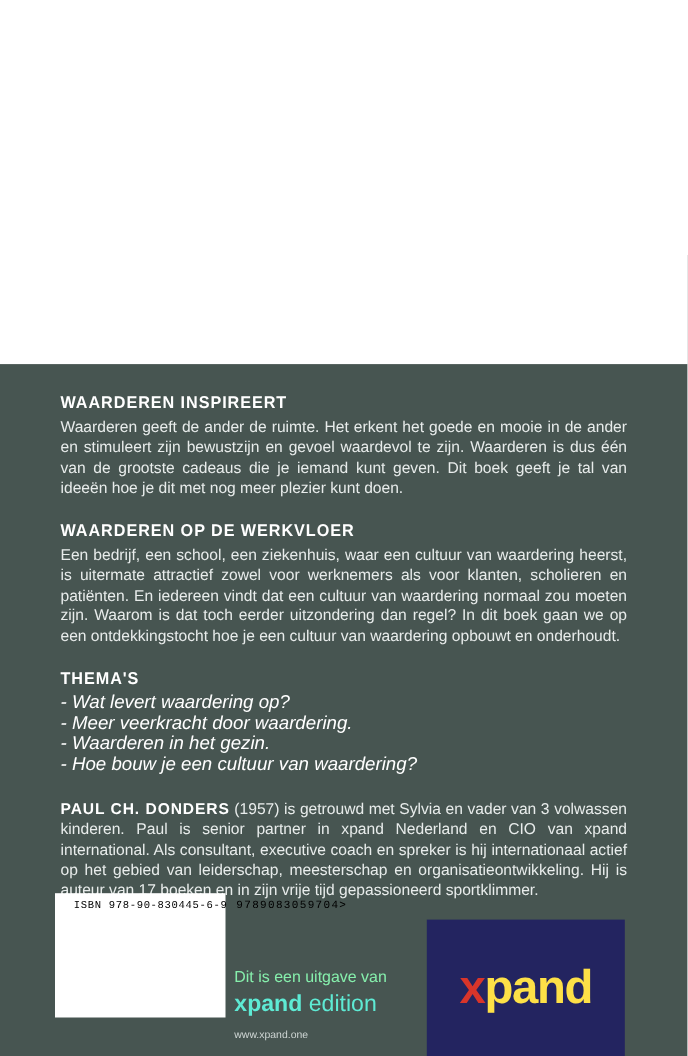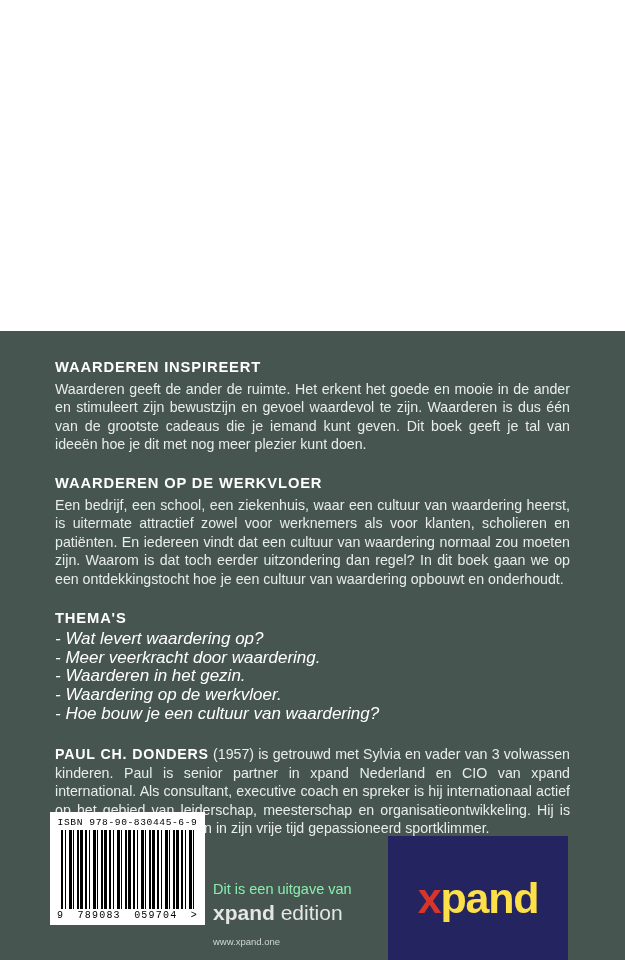--- a/index.html
+++ b/index.html
@@ -104,23 +104,23 @@
   }
 
   .barcode-box {
     position: absolute;
     left: 50px;
     top: 0px;
     width: 155px;
     height: 113px;
     background: #ffffff;
     box-sizing: border-box;
-    padding: 5px 7px 3px 7px;
+    padding: 5px 7px 3px 17px;
     display: flex;
-    flex-direction: column;
+    flex-direction: row;
   }
   .barcode-isbn {
     font-family: "Liberation Mono", monospace;
     font-size: 9.6px;
     letter-spacing: 0.6px;
     color: #000000;
     text-align: center;
     line-height: 11px;
     white-space: nowrap;
   }
@@ -159,21 +159,21 @@
     width: 170px;
   }
   .publisher .pub-line1 {
     font-size: 14.5px;
     color: #86efac;
     line-height: 19px;
     margin-top: 44px;
   }
   .publisher .pub-line2 {
     font-size: 21px;
-    color: #e5e5e5;
+    color: #5eead4;
     line-height: 26px;
     margin-top: 1px;
   }
   .publisher .pub-line2 .bold { font-weight: bold; }
   .publisher .pub-url {
     font-size: 9.5px;
     color: #cfd6d4;
     line-height: 13px;
     margin-top: 9px;
   }
@@ -220,21 +220,20 @@
         <h2 class="heading">WAARDEREN OP DE WERKVLOER</h2>
         <p class="para">Een bedrijf, een school, een ziekenhuis, waar een cultuur van waardering heerst, is uitermate attractief zowel voor werknemers als voor klanten, scholieren en patiënten. En iedereen vindt dat een cultuur van waardering normaal zou moeten zijn. Waarom is dat toch eerder uitzondering dan regel? In dit boek gaan we op een ontdekkingstocht hoe je een cultuur van waardering opbouwt en onderhoudt.</p>
       </div>
 
       <div class="section">
         <h2 class="heading">THEMA'S</h2>
         <ul class="themas-list">
           <li>- Wat levert waardering op?</li>
           <li>- Meer veerkracht door waardering.</li>
           <li>- Waarderen in het gezin.</li>
-          <li>- Waardering op de werkvloer.</li>
           <li>- Hoe bouw je een cultuur van waardering?</li>
         </ul>
       </div>
 
       <div class="section bio">
         <p class="para"><span class="name">PAUL CH. DONDERS</span><span> (1957) is getrouwd met Sylvia en vader van 3 volwassen kinderen. Paul is senior partner in xpand Nederland en CIO van xpand international. Als consultant, executive coach en spreker is hij internationaal actief op het gebied van leiderschap, meesterschap en organisatieontwikkeling. Hij is auteur van 17 boeken en in zijn vrije tijd gepassioneerd sportklimmer.</span></p>
       </div>
 
     </div>
 

